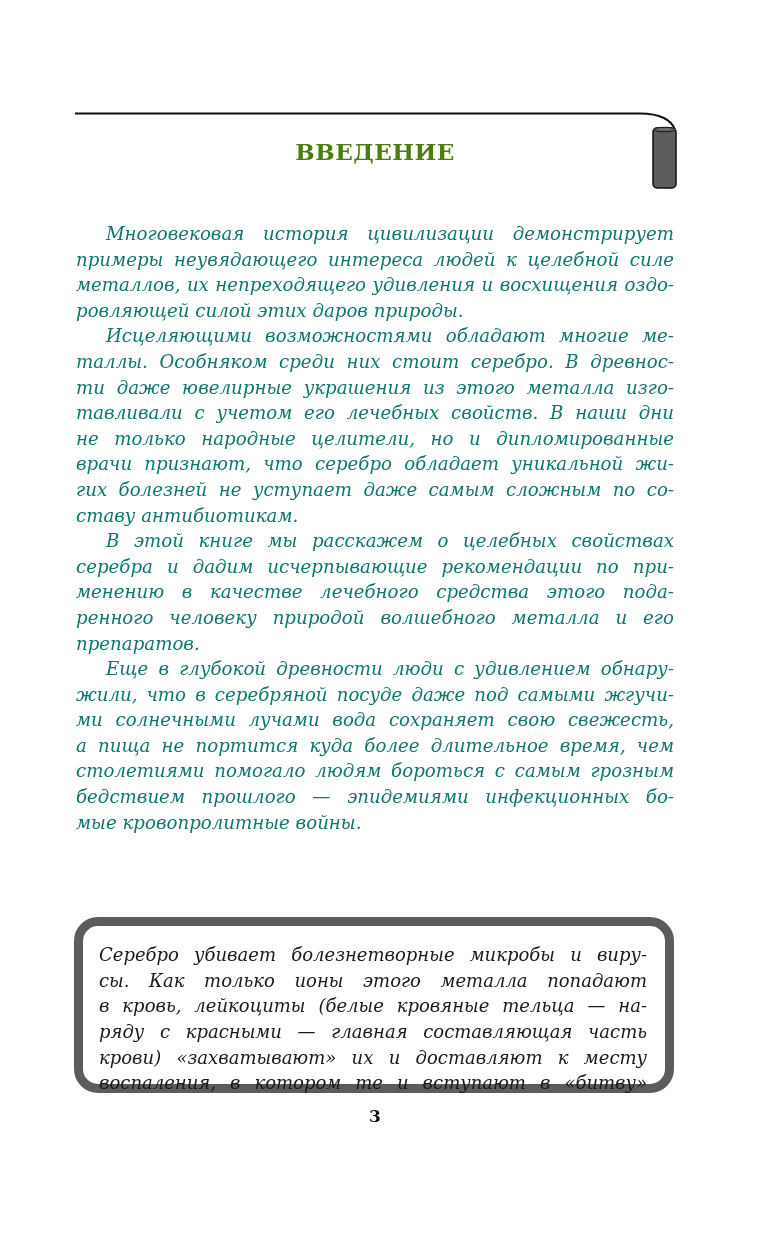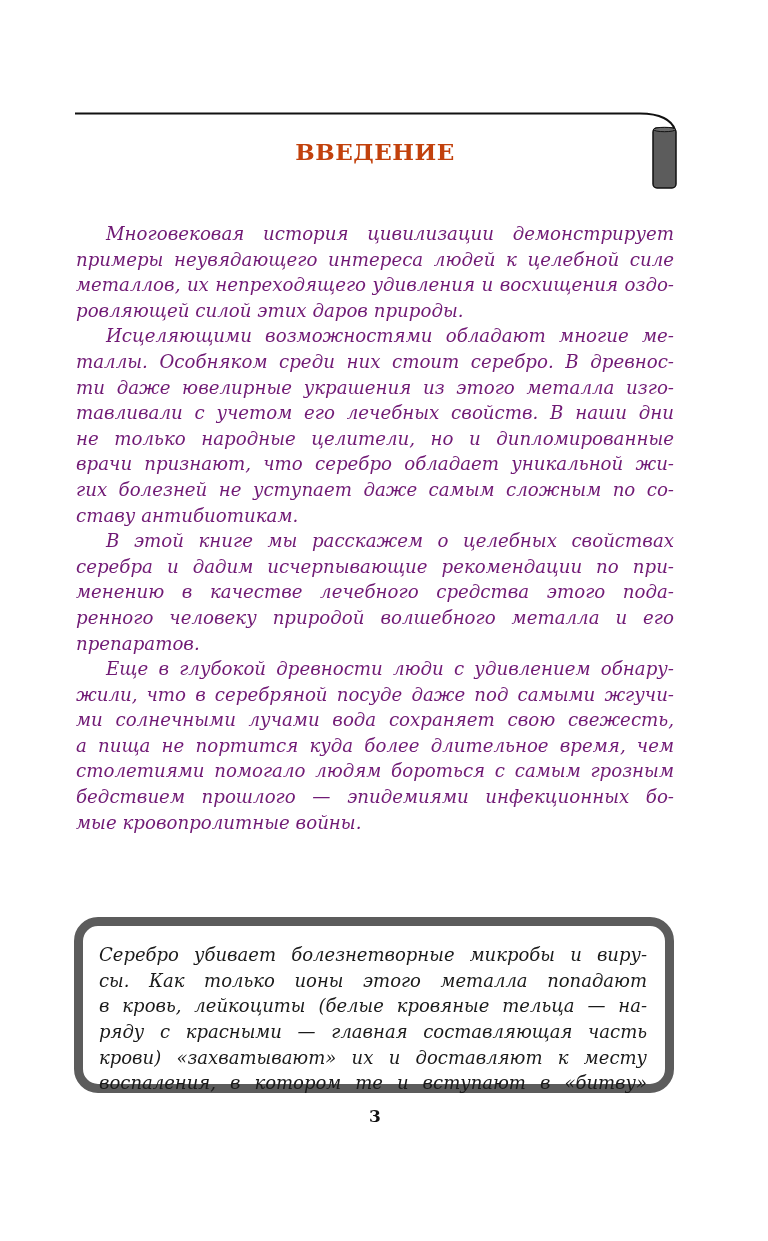--- a/index.html
+++ b/index.html
@@ -3,27 +3,27 @@
   <meta charset="utf-8">
   <style>
     html, body { margin: 0; padding: 0; background: #ffffff; }
     body { width: 768px; height: 1241px; position: relative; overflow: hidden; font-family: "DejaVu Serif", serif; color: #1a1a1a; }
 
     .header-deco { position: absolute; left: 0; top: 0; width: 768px; height: 200px; }
 
     .chapter-title {
       position: absolute; left: 75px; width: 600px; top: 138px;
       text-align: center; font-family: "DejaVu Serif", serif; font-weight: bold;
-      font-size: 23px; letter-spacing: 0.5px; color: #c2410c;
+      font-size: 23px; letter-spacing: 0.5px; color: #4d7c0f;
     }
 
     .body-text {
       position: absolute; left: 76px; width: 598px; top: 221px;
       font-family: "DejaVu Serif", serif; font-style: italic;
-      font-size: 18.2px; line-height: 25.6px; color: #701a75;
+      font-size: 18.2px; line-height: 25.6px; color: #0f766e;
     }
     .body-text .line { display: block; text-align: justify; text-align-last: justify; white-space: nowrap; height: 25.6px; }
     .body-text .line.last { text-align-last: left; }
     .body-text .line.indent { padding-left: 30px; }
     .line-inner { display: inline-block; width: 100%; text-align: justify; text-align-last: justify; }
     .line.last .line-inner { text-align-last: left; }
 
     .callout {
       position: absolute; left: 74px; top: 917px; width: 600px; height: 176px;
       box-sizing: border-box; border: 9px solid #5c5c5c; border-radius: 24px;

